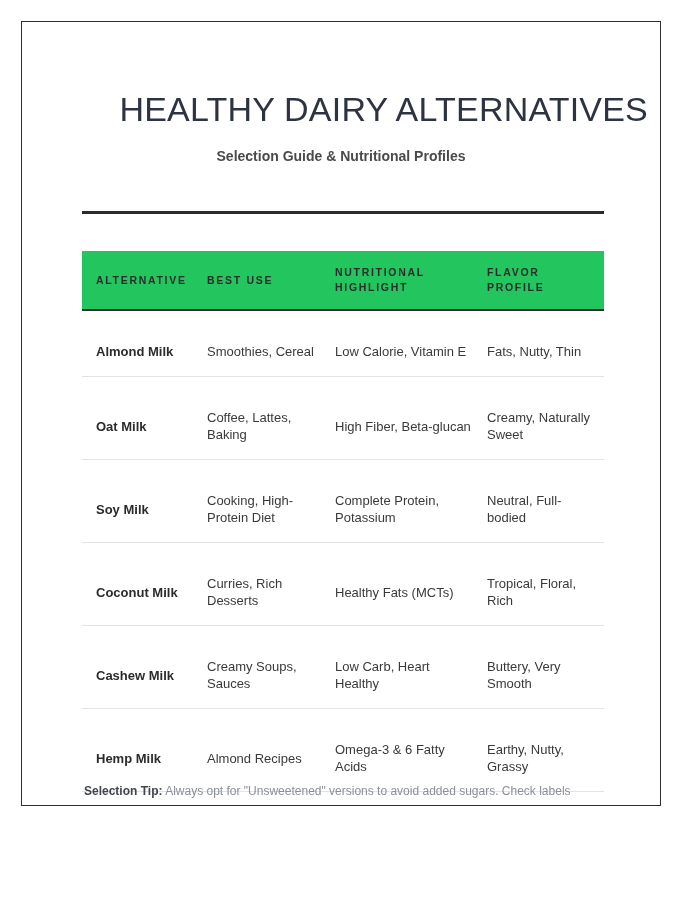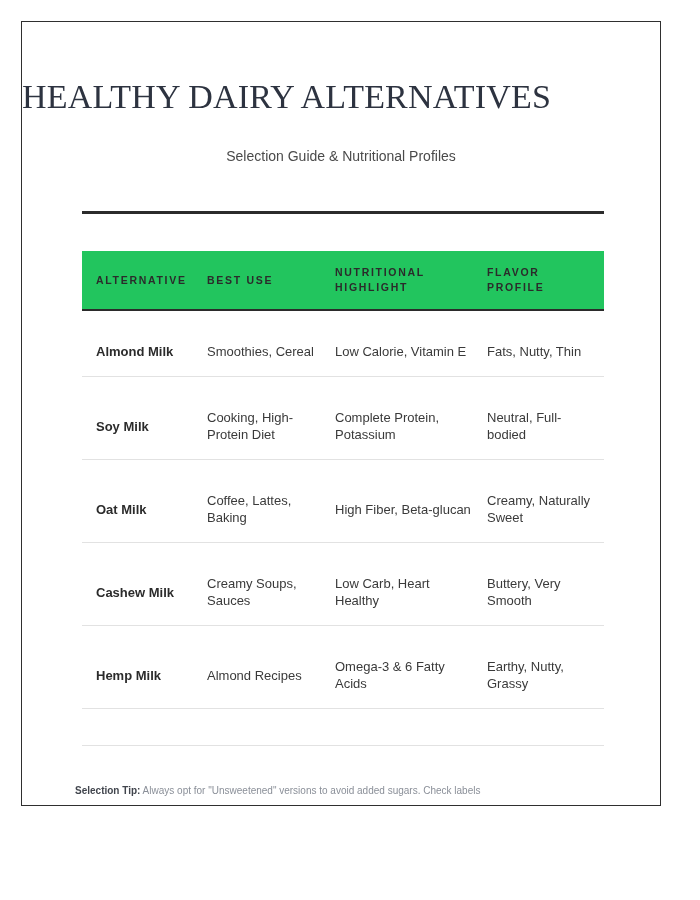--- a/index.html
+++ b/index.html
@@ -22,42 +22,41 @@
     width: 640px;
     height: 785px;
     background: #ffffff;
     border: 1px solid #2f2f2f;
     box-sizing: border-box;
     overflow: hidden;
   }
 
   
   #doc-title {
-    margin: 0;
+    margin: 12px;
     padding: 0;
     position: absolute;
     left: 0;
     right: 0;
     top: 56px;
-    text-align: left;
+    text-align: right;
     font-size: 34px;
     font-weight: 400;
     letter-spacing: 0.2px;
     color: #2d3340;
     white-space: nowrap;
-    font-family: Liberation Serif, serif;
   }
   #doc-subtitle {
     position: absolute;
     left: 0;
     right: 0;
     top: 126px;
     text-align: center;
     font-size: 14px;
-    font-weight: 400;
+    font-weight: 700;
     color: #4a4a4a;
   }
 
   
   #title-rule {
     position: absolute;
     left: 60px;
     top: 189px;
     width: 522px;
     height: 3px;
@@ -112,24 +111,24 @@
     color: #2b2b2b;
   }
   tbody tr.empty-row td {
     height: 36px;
     padding: 0;
   }
 
   
   #footer-note {
     position: absolute;
-    left: 53px;
+    left: 62px;
     top: 760px;
     width: 530px;
-    font-size: 10px;
+    font-size: 12px;
     line-height: 18px;
     color: #8a8f98;
   }
   #footer-note .tip-label {
     font-weight: bold;
     color: #41454d;
   }
 </style>
 </head>
 <body>
@@ -159,30 +158,36 @@
         </tr>
       </thead>
       <tbody>
         <tr>
           <td class="name-cell">Almond Milk</td>
           <td>Smoothies, Cereal</td>
           <td>Low Calorie, Vitamin E</td>
           <td>Fats, Nutty, Thin</td>
         </tr>
         <tr>
+          <td class="name-cell">Oat Milk</td>
+          <td>Coffee, Lattes, Baking</td>
+          <td>High Fiber, Beta-glucan</td>
+          <td>Creamy, Naturally Sweet</td>
+        </tr>
+        <tr>
           <td class="name-cell">Soy Milk</td>
           <td>Cooking, High-Protein Diet</td>
           <td>Complete Protein, Potassium</td>
           <td>Neutral, Full-bodied</td>
         </tr>
         <tr>
-          <td class="name-cell">Oat Milk</td>
-          <td>Coffee, Lattes, Baking</td>
-          <td>High Fiber, Beta-glucan</td>
-          <td>Creamy, Naturally Sweet</td>
+          <td class="name-cell">Coconut Milk</td>
+          <td>Curries, Rich Desserts</td>
+          <td>Healthy Fats (MCTs)</td>
+          <td>Tropical, Floral, Rich</td>
         </tr>
         <tr>
           <td class="name-cell">Cashew Milk</td>
           <td>Creamy Soups, Sauces</td>
           <td>Low Carb, Heart Healthy</td>
           <td>Buttery, Very Smooth</td>
         </tr>
         <tr>
           <td class="name-cell">Hemp Milk</td>
           <td>Almond Recipes</td>

